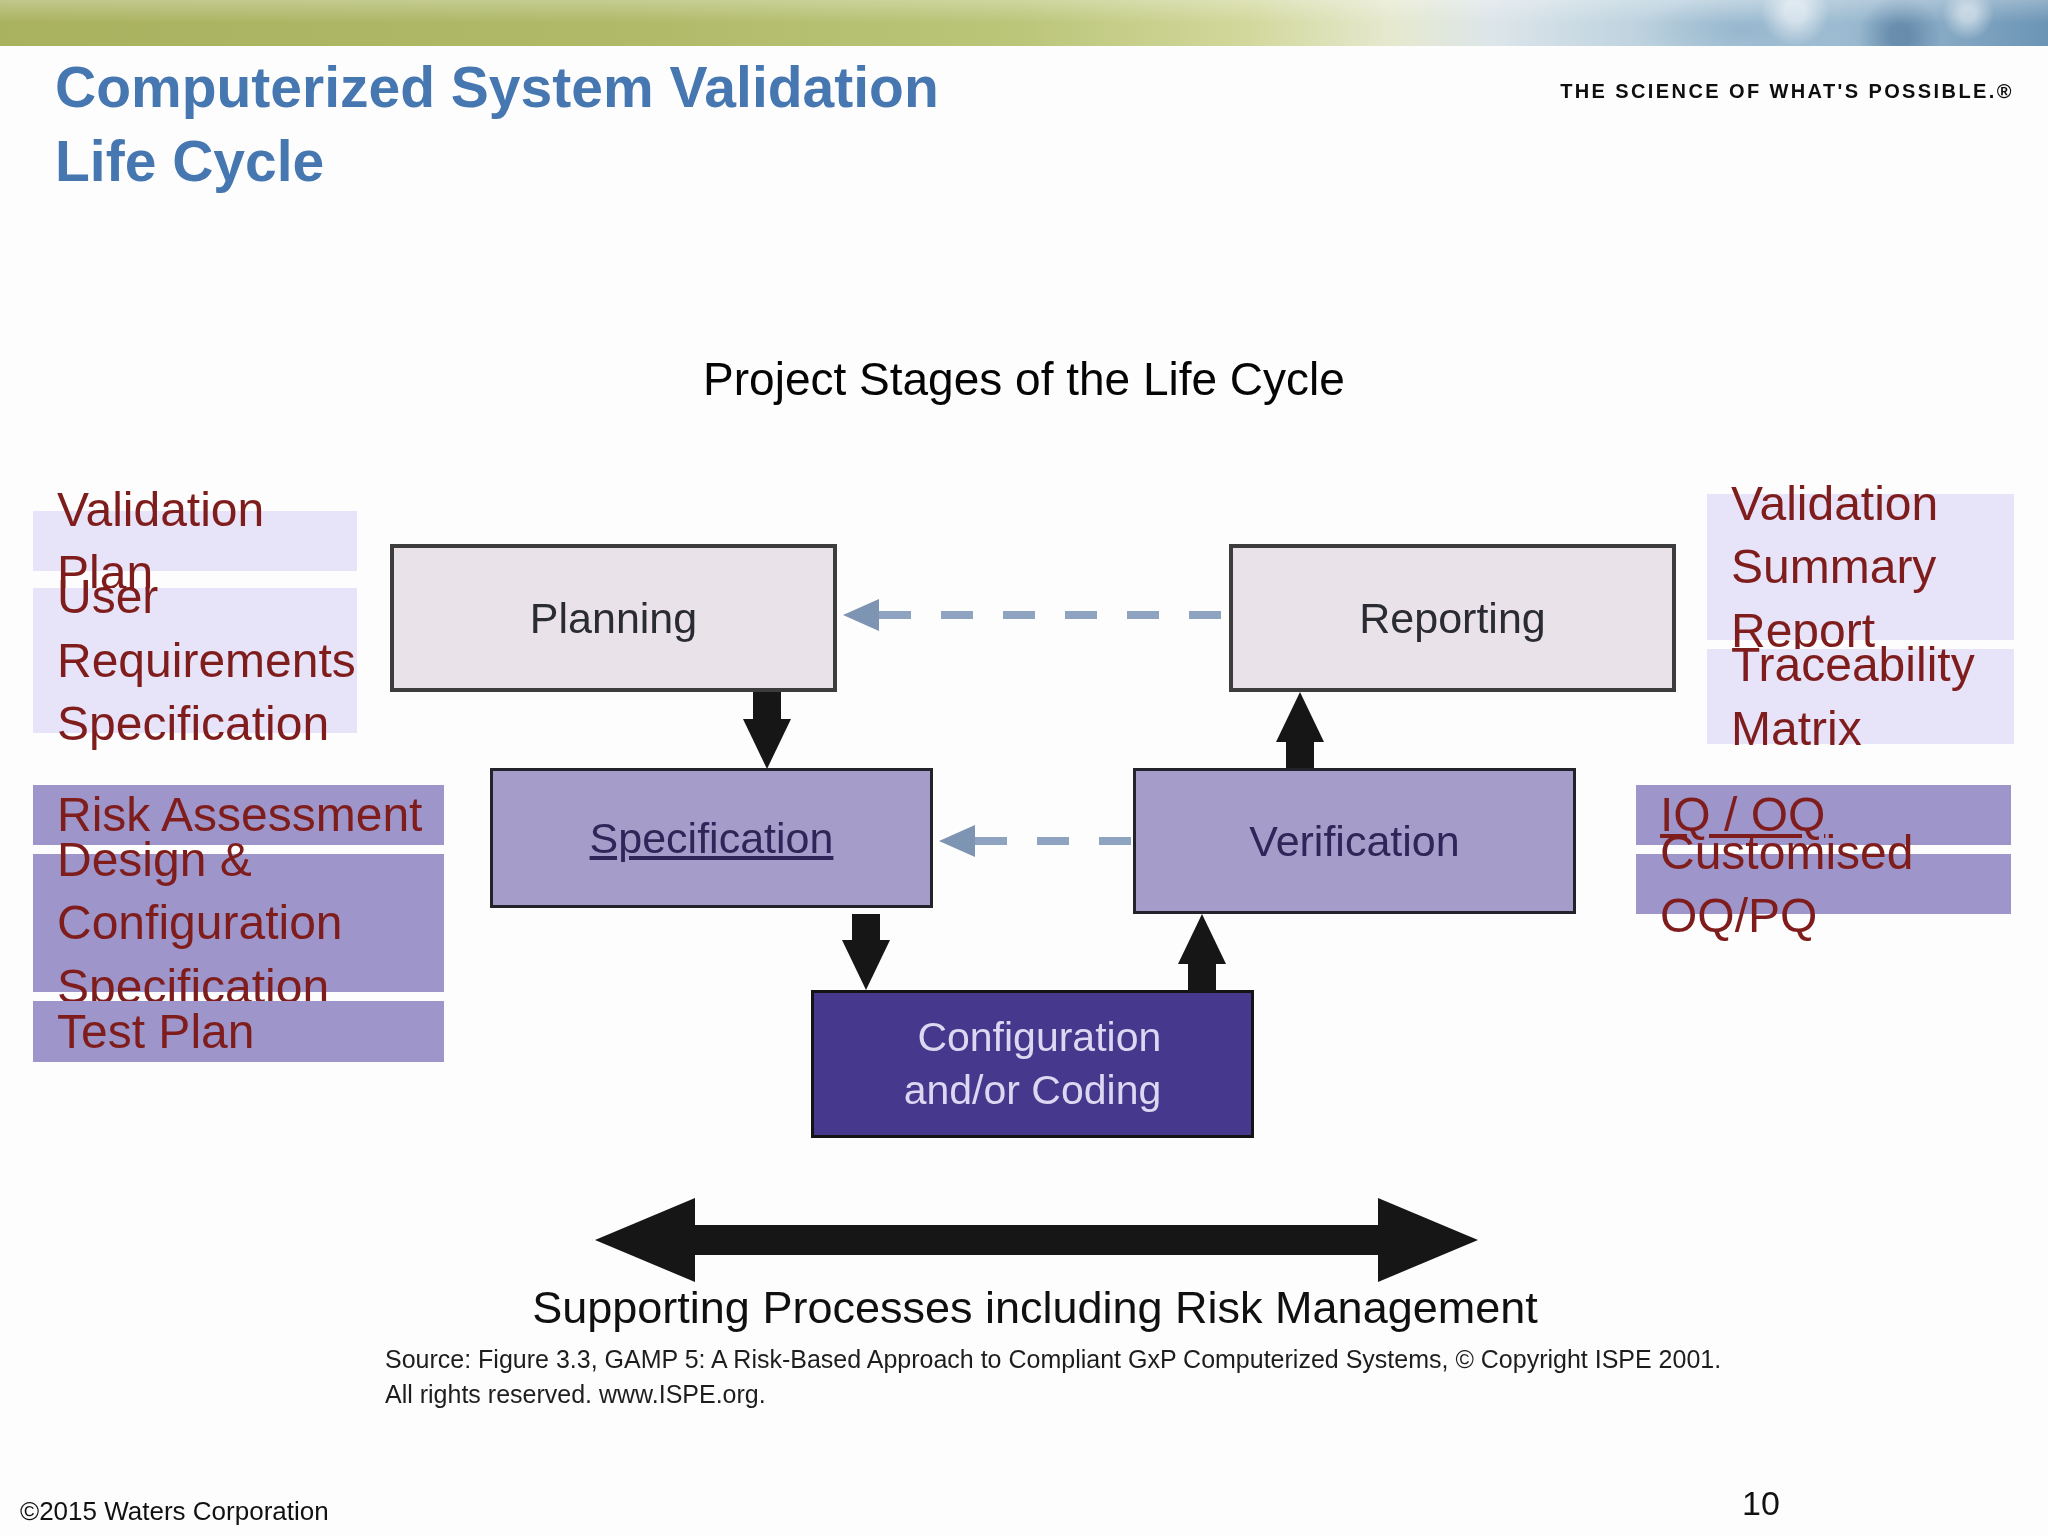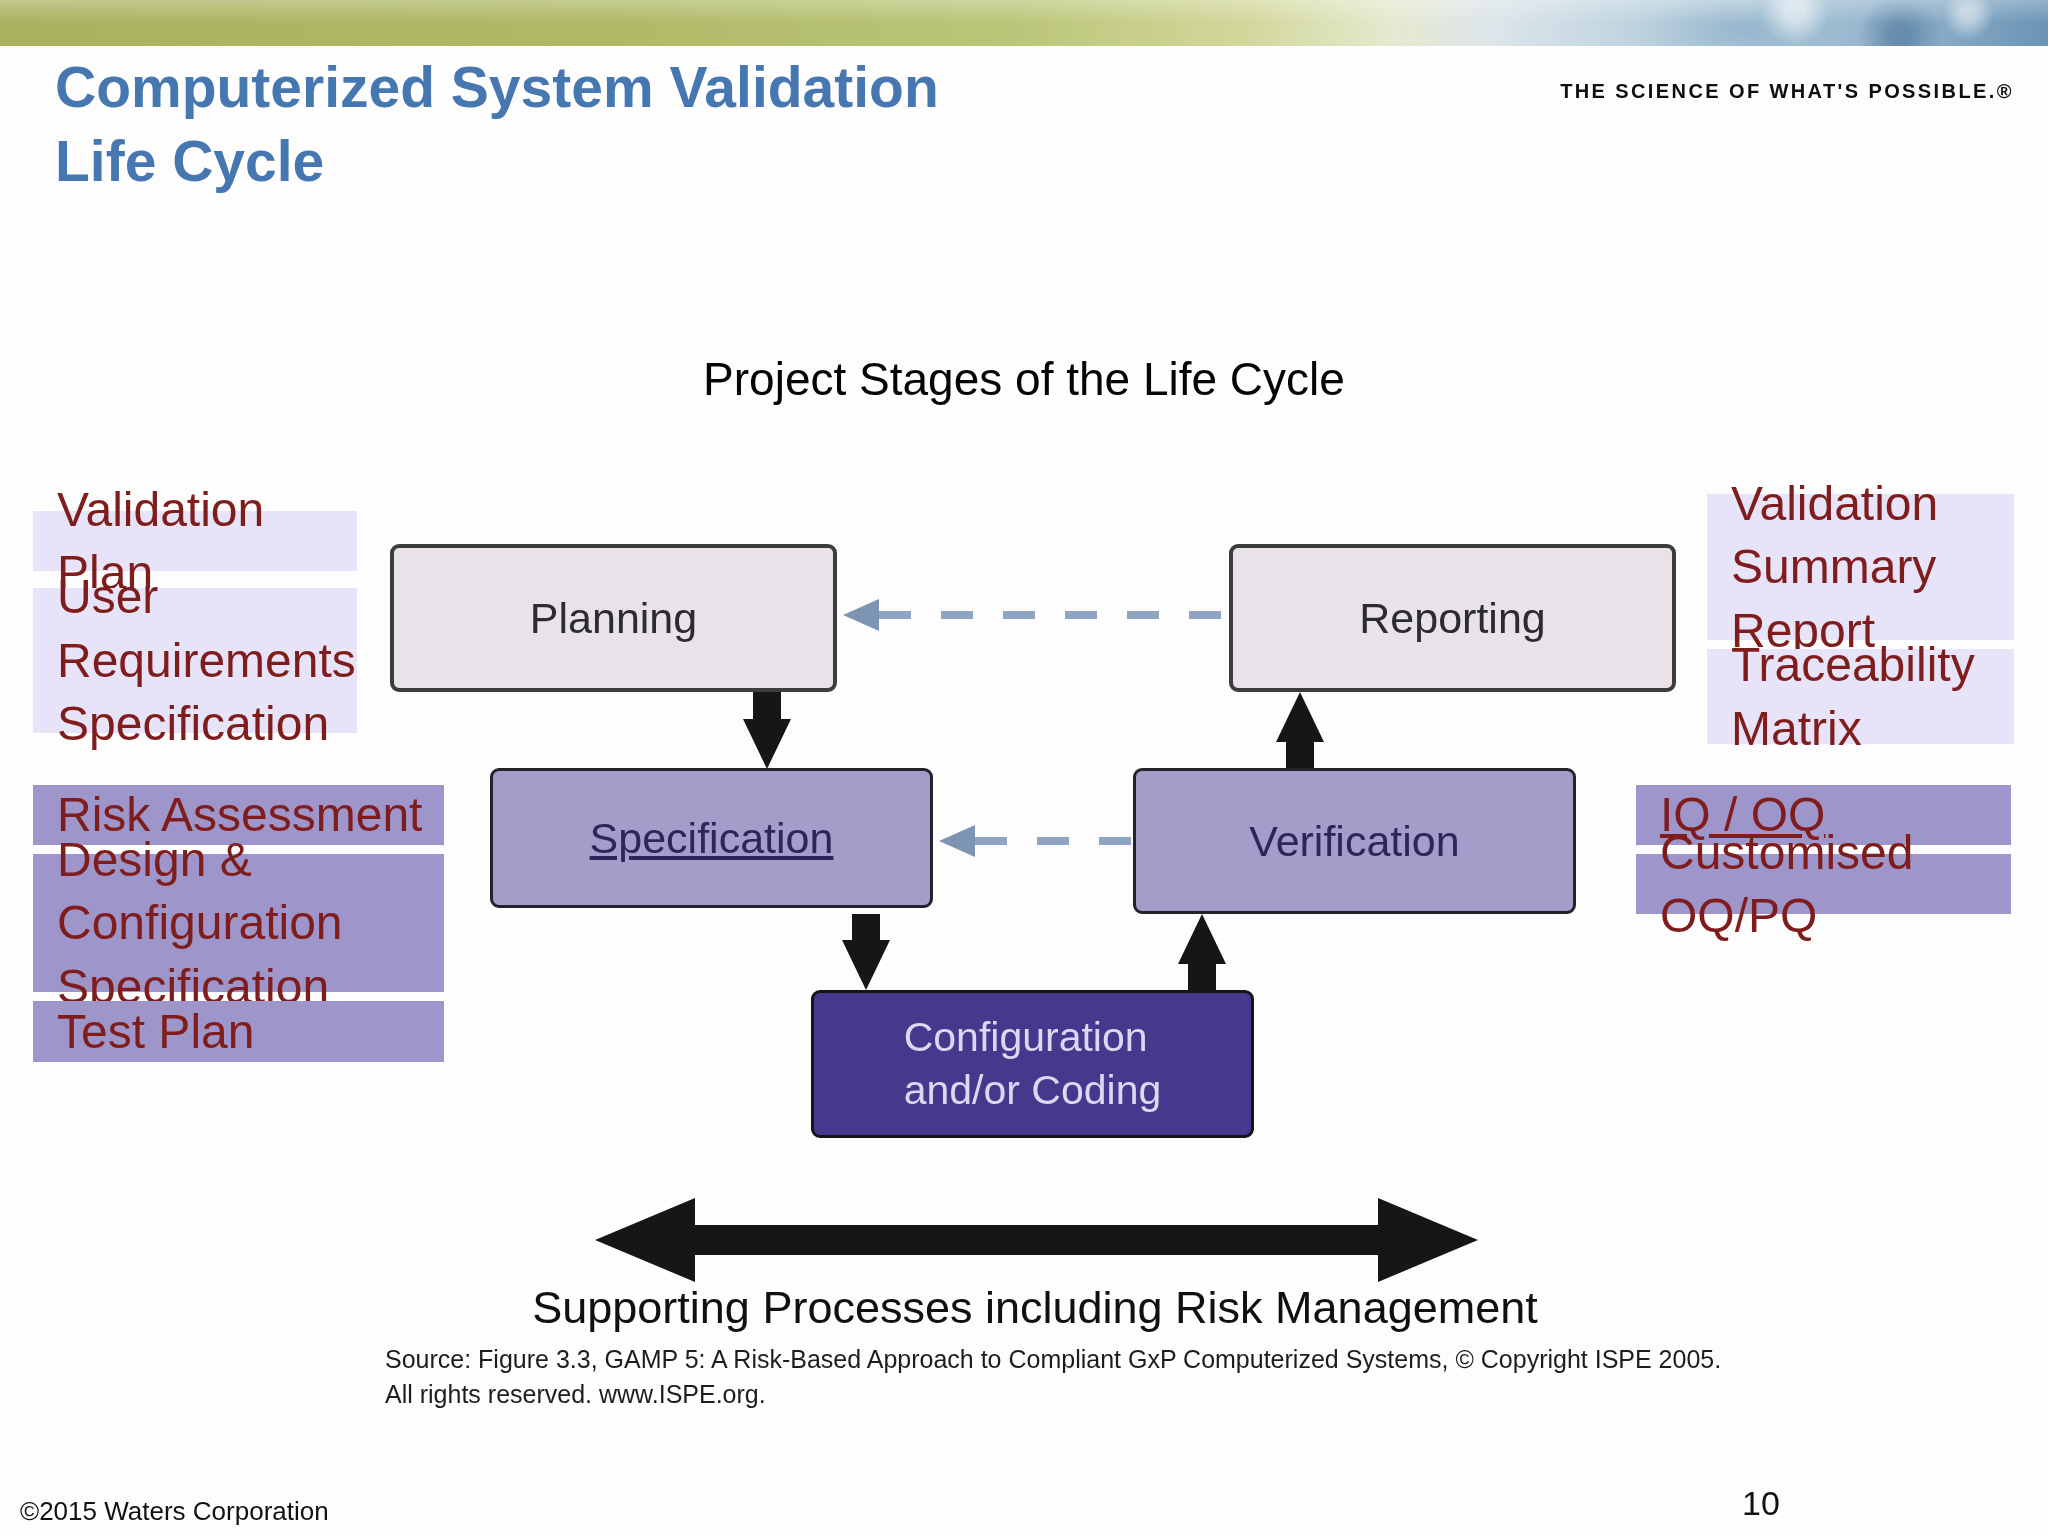--- a/index.html
+++ b/index.html
@@ -35,21 +35,21 @@
   .doc{
     position:absolute;display:flex;align-items:center;
     padding-left:24px;box-sizing:border-box;
     font-size:48px;line-height:1.32;color:#7f1d1d;
   }
   .doc.light{background:#e7e3f8;}
   .doc.dark{background:#9e96ca;}
   
   .stage{
     position:absolute;display:flex;align-items:center;justify-content:center;
-    box-sizing:border-box;text-align:left;font-size:43px;border-radius:9px;
+    box-sizing:border-box;text-align:right;font-size:43px;
   }
   .stage.tier1{background:#e9e3e9;border:4px solid #3d3d3d;color:#2b2b33;}
   .stage.tier2{background:#a59cc9;border:3px solid #23232b;color:#2f2558;}
   .stage.tier3{background:#46388c;border:3px solid #141414;color:#ddd7f2;font-size:41px;}
   .stage.tier3 .lbl{white-space:pre-line;line-height:1.3;}
   
   .vshaft{position:absolute;width:28px;background:#161616;}
   .head-down{position:absolute;width:0;height:0;border-left:24px solid transparent;border-right:24px solid transparent;border-top:50px solid #161616;}
   .head-up{position:absolute;width:0;height:0;border-left:24px solid transparent;border-right:24px solid transparent;border-bottom:50px solid #161616;}
   
@@ -146,20 +146,20 @@
 
   <div class="dash-head-left" style="left:939px;top:825px;"></div>
   <div class="dashline" style="left:975px;top:837px;width:158px;"></div>
 
   <div class="dbl-shaft"></div>
   <div class="dbl-left"></div>
   <div class="dbl-right"></div>
 
   <div class="support-caption">Supporting Processes including Risk Management</div>
   <div class="source">
-    <div>Source: Figure 3.3, GAMP 5: A Risk-Based Approach to Compliant GxP Computerized Systems, © Copyright ISPE 2005.</div>
+    <div>Source: Figure 3.3, GAMP 5: A Risk-Based Approach to Compliant GxP Computerized Systems, © Copyright ISPE 2001.</div>
     <div>All rights reserved. www.ISPE.org.</div>
   </div>
 
   <div class="copyright">©2015 Waters Corporation</div>
   <div class="pagenum">10</div>
 
 </div>
 
 </body></html>

